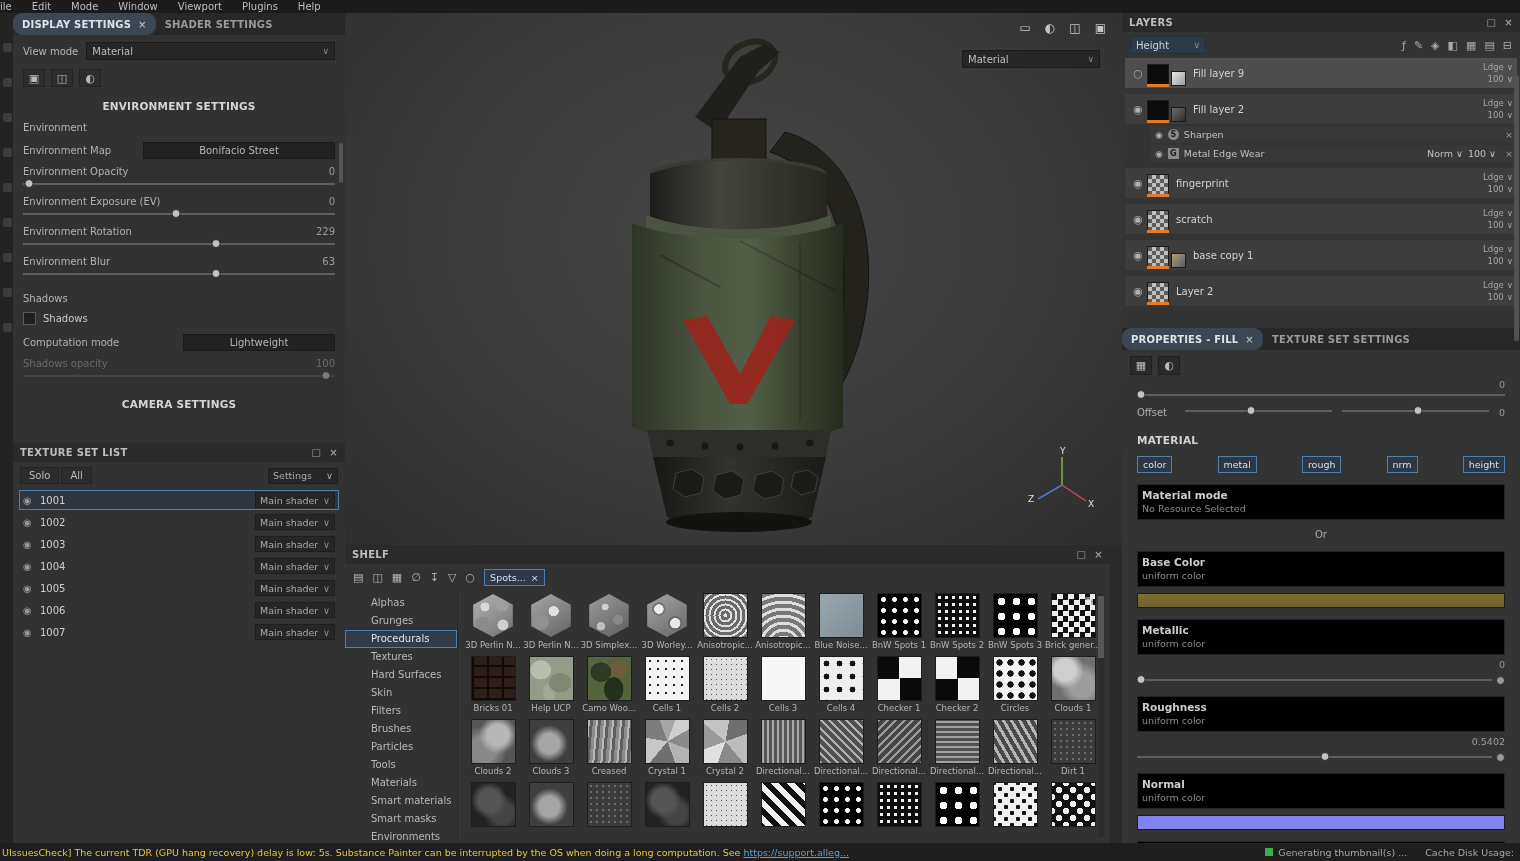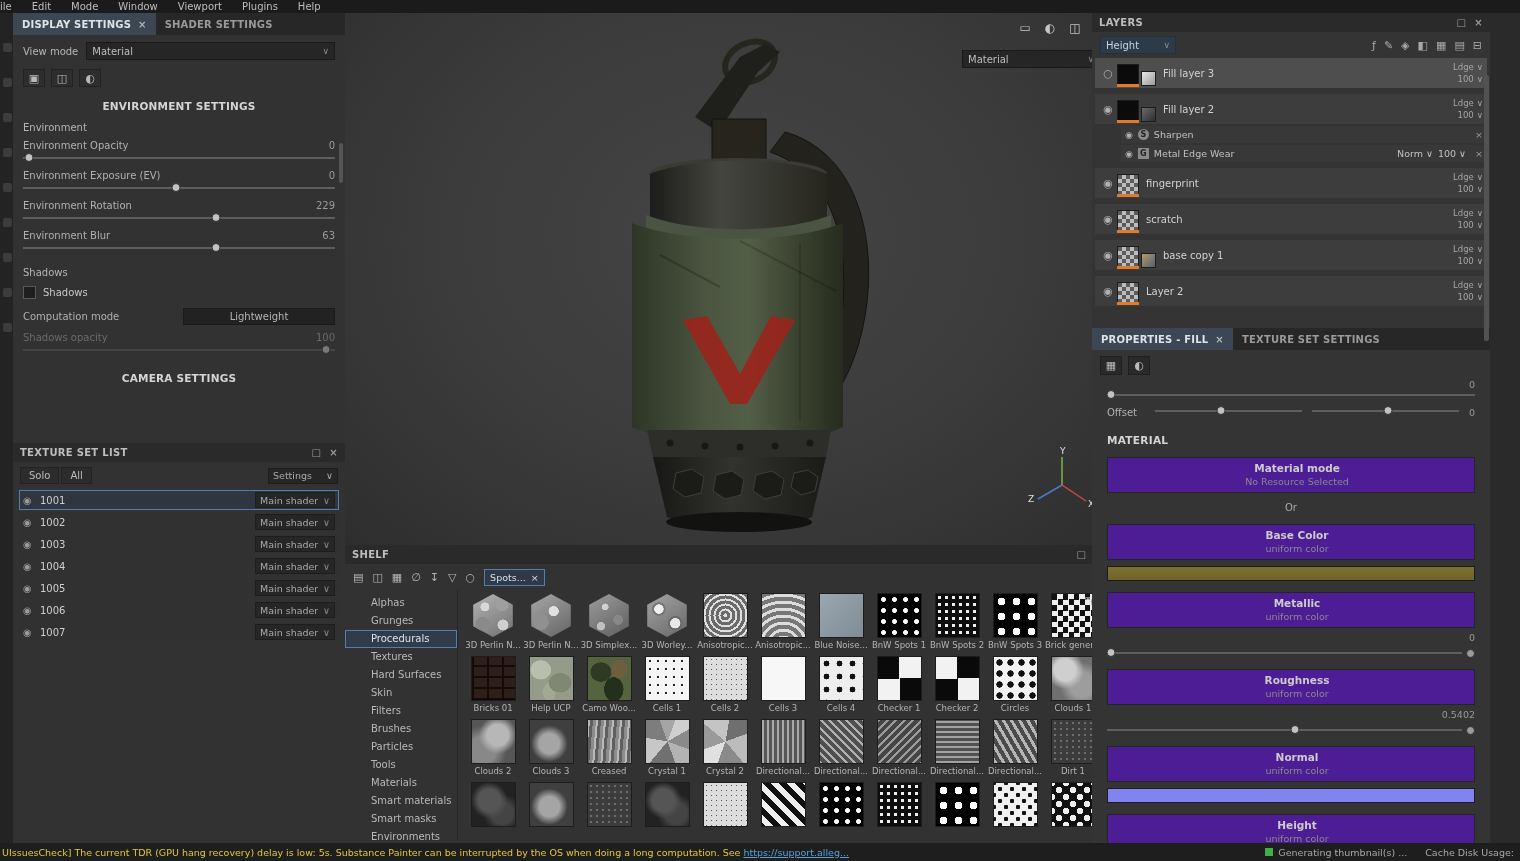--- a/index.html
+++ b/index.html
@@ -16,21 +16,21 @@
   .menu-item:first-child{margin-left:-7px;}
 
   
   #left-strip{top:13px;left:0;width:13px;height:830px;background:#232323;display:flex;flex-direction:column;
               align-items:flex-end;gap:26px;padding-top:30px;}
   .strip-icon{width:9px;height:9px;background:#3c3c3c;border-radius:2px;margin-right:1px;}
 
   
   .tabbar{height:22px;background:#272727;display:flex;align-items:stretch;}
   .tab{display:flex;align-items:center;padding:0 9px;font-weight:bold;font-size:10px;color:#9a9a9a;
-       letter-spacing:.2px;}
+       letter-spacing:.2px;border-radius:9px;}
   .tab.active{background:#3c4754;color:#dde3e8;}
   .tab .x{margin-left:7px;color:#b5b5b5;font-size:10px;}
   .panel-header{height:19px;background:#2a2a2a;display:flex;align-items:center;padding:0 7px;
                 font-weight:bold;font-size:10px;color:#bdbdbd;letter-spacing:.3px;}
   .hdr-icon{color:#9a9a9a;font-size:10px;margin-left:8px;}
   .dd{background:#262626;border:1px solid #1a1a1a;height:16px;display:flex;align-items:center;
       padding:0 5px;color:#bdbdbd;font-size:10px;}
   .dd .caret{margin-left:auto;color:#8a8a8a;font-size:9px;padding-left:5px;}
   .field{background:#222;border:1px solid #1a1a1a;height:15px;display:flex;align-items:center;
          justify-content:center;color:#b5b5b5;font-size:10px;}
@@ -142,21 +142,21 @@
   .pt-dir3{background:repeating-linear-gradient(135deg,#9c9c9c 0 2px,#454545 2px 6px);}
   .pt-dir4{background:repeating-linear-gradient(0deg,#a2a2a2 0 2px,#505050 2px 5px);}
   .pt-dir5{background:repeating-linear-gradient(60deg,#b5b5b5 0 3px,#4a4a4a 3px 7px);}
   .pt-dirt{background-color:#3c3c3c;background-image:radial-gradient(#777 16%,transparent 20%);background-size:6px 6px;}
   .pt-grunge{background:radial-gradient(circle at 40% 40%,#555 0 30%,transparent 50%),radial-gradient(circle at 70% 70%,#444 0 25%,transparent 45%),#222;}
   .pt-zigzag{background:repeating-linear-gradient(45deg,#111 0 25%,#f0f0f0 0 50%);background-size:16px 16px;}
   .pt-orn1{background-color:#f0f0f0;background-image:radial-gradient(#111 24%,transparent 28%),radial-gradient(#111 24%,transparent 28%);background-size:12px 12px;background-position:0 0,6px 6px;}
   .pt-orn2{background-color:#111;background-image:radial-gradient(#eee 30%,transparent 34%),radial-gradient(#eee 30%,transparent 34%);background-size:14px 14px;background-position:0 0,7px 7px;}
 
   
-  #right-panel{top:13px;left:1092px;width:398px;height:830px;background:#343434;}
+  #right-panel{top:13px;left:1122px;width:398px;height:830px;background:#343434;}
   #layers-filter-row{display:flex;align-items:center;height:26px;padding:0 8px;gap:8px;}
   #height-dd{width:64px;height:16px;background:#2d3b49;border:1px solid #24303c;color:#c8d4e0;}
   #layers-toolbar{margin-left:auto;display:flex;gap:8px;}
   .lt-icon{color:#a8a8a8;font-size:11px;}
   #layers-list{height:268px;overflow:hidden;padding:0 3px;}
   .layer-row{display:flex;align-items:center;height:30px;margin-bottom:6px;background:#3d3d3d;padding:0 4px;}
   .layer-row.sel{background:#4e4e4e;}
   .lr-vis{width:18px;color:#b0b0b0;font-size:11px;text-align:center;}
   .lr-thumbs{position:relative;display:flex;align-items:flex-end;gap:2px;height:26px;margin-right:7px;}
   .lt{display:inline-block;width:22px;height:22px;border:1px solid #1c1c1c;box-sizing:border-box;}
@@ -188,21 +188,21 @@
   .pv-row{display:flex;align-items:center;font-size:9.5px;color:#9a9a9a;}
   .pv-row .val{margin-left:auto;}
   .offset-row{display:flex;align-items:center;gap:10px;margin-top:4px;}
   .offset-row .lbl{color:#b0b0b0;font-size:10px;width:38px;}
   .offset-row .slider{flex:1;}
   .enddot{width:7px;height:7px;border-radius:50%;background:#9a9a9a;border:1px solid #2e2e2e;
           margin-left:4px;flex:none;}
   .mat-title{font-weight:bold;font-size:10.5px;color:#d5d5d5;margin-top:14px;letter-spacing:.3px;}
   #channel-chips{display:flex;justify-content:space-between;margin-top:10px;}
   #channel-chips .chip{background:#2e3742;}
-  .pwell{background:#4c1d95;border:1px solid #242424;text-align:center;padding:4px 0 5px 12px;margin-top:11px;}
+  .pwell{background:#000000;border:1px solid #242424;text-align:left;padding:4px 0 5px 4px;margin-top:11px;}
   .pwell .t{font-weight:bold;color:#cccccc;font-size:10.5px;}
   .pwell .s{color:#8a8a8a;font-size:9.5px;margin-top:2px;}
   .or-line{text-align:center;color:#aaa;margin-top:9px;font-size:10px;}
   .swatch{height:13px;border:1px solid #1c1c1c;margin-top:6px;}
   .pslider-row{display:flex;align-items:center;margin-top:5px;}
   .pslider-row .slider{flex:1;}
 
   
   #statusbar{top:843px;left:0;width:1520px;height:18px;background:#1e1e1e;display:flex;align-items:center;
              padding:0 6px 0 2px;font-size:9.5px;box-sizing:border-box;}
@@ -255,20 +255,24 @@
       </div>
     </div>
     <div class="lp-icons">
       <span class="lp-icon">▣</span>
       <span class="lp-icon">◫</span>
       <span class="lp-icon">◐</span>
     </div>
     <div class="section-title">ENVIRONMENT SETTINGS</div>
     <div class="group-label">Environment</div>
 
+    <div class="map-row">
+      <span class="lbl">Environment Map</span>
+      <div class="field" style="width:190px;">Bonifacio Street</div>
+    </div>
 
     <div class="rowlabel">
         <span>Environment Opacity</span>
         <span class="val">0</span>
       </div>
     <div class="slider">
         <div class="track"></div>
         <div class="handle" style="left: 2%;"></div>
       </div>
 
@@ -722,21 +726,21 @@
         <span class="lt-icon">⊟</span>
       </div>
   </div>
   <div id="layers-list">
       <div class="layer-row sel">
         <span class="lr-vis">○</span>
         <span class="lr-thumbs">
           <span class="lt lt-black"></span>
           <span class="lt lt-img-light small"></span>
         </span>
-        <span class="lr-name">Fill layer 3</span>
+        <span class="lr-name">Fill layer 9</span>
         <span class="lr-right">
           <span class="lr-dd">
             <span>Ldge</span>
             <span>∨</span>
           </span>
           <span class="lr-dd">
             <span>100</span>
             <span>∨</span>
           </span>
         </span>
@@ -883,20 +887,27 @@
           <div class="handle" style="left: 45%;"></div>
       </div>
       <div class="slider">
         <div class="track"></div>
           <div class="handle" style="left: 52%;"></div>
       </div>
       <span style="color:#9a9a9a;font-size:9.5px;">0</span>
     </div>
 
     <div class="mat-title">MATERIAL</div>
+    <div id="channel-chips">
+        <span class="chip">color</span>
+        <span class="chip">metal</span>
+        <span class="chip">rough</span>
+        <span class="chip">nrm</span>
+        <span class="chip">height</span>
+      </div>
 
     <div class="pwell">
       <div class="t">Material mode</div>
       <div class="s">No Resource Selected</div>
     </div>
     <div class="or-line">Or</div>
 
     <div class="pwell">
       <div class="t">Base Color</div>
       <div class="s">uniform color</div>

